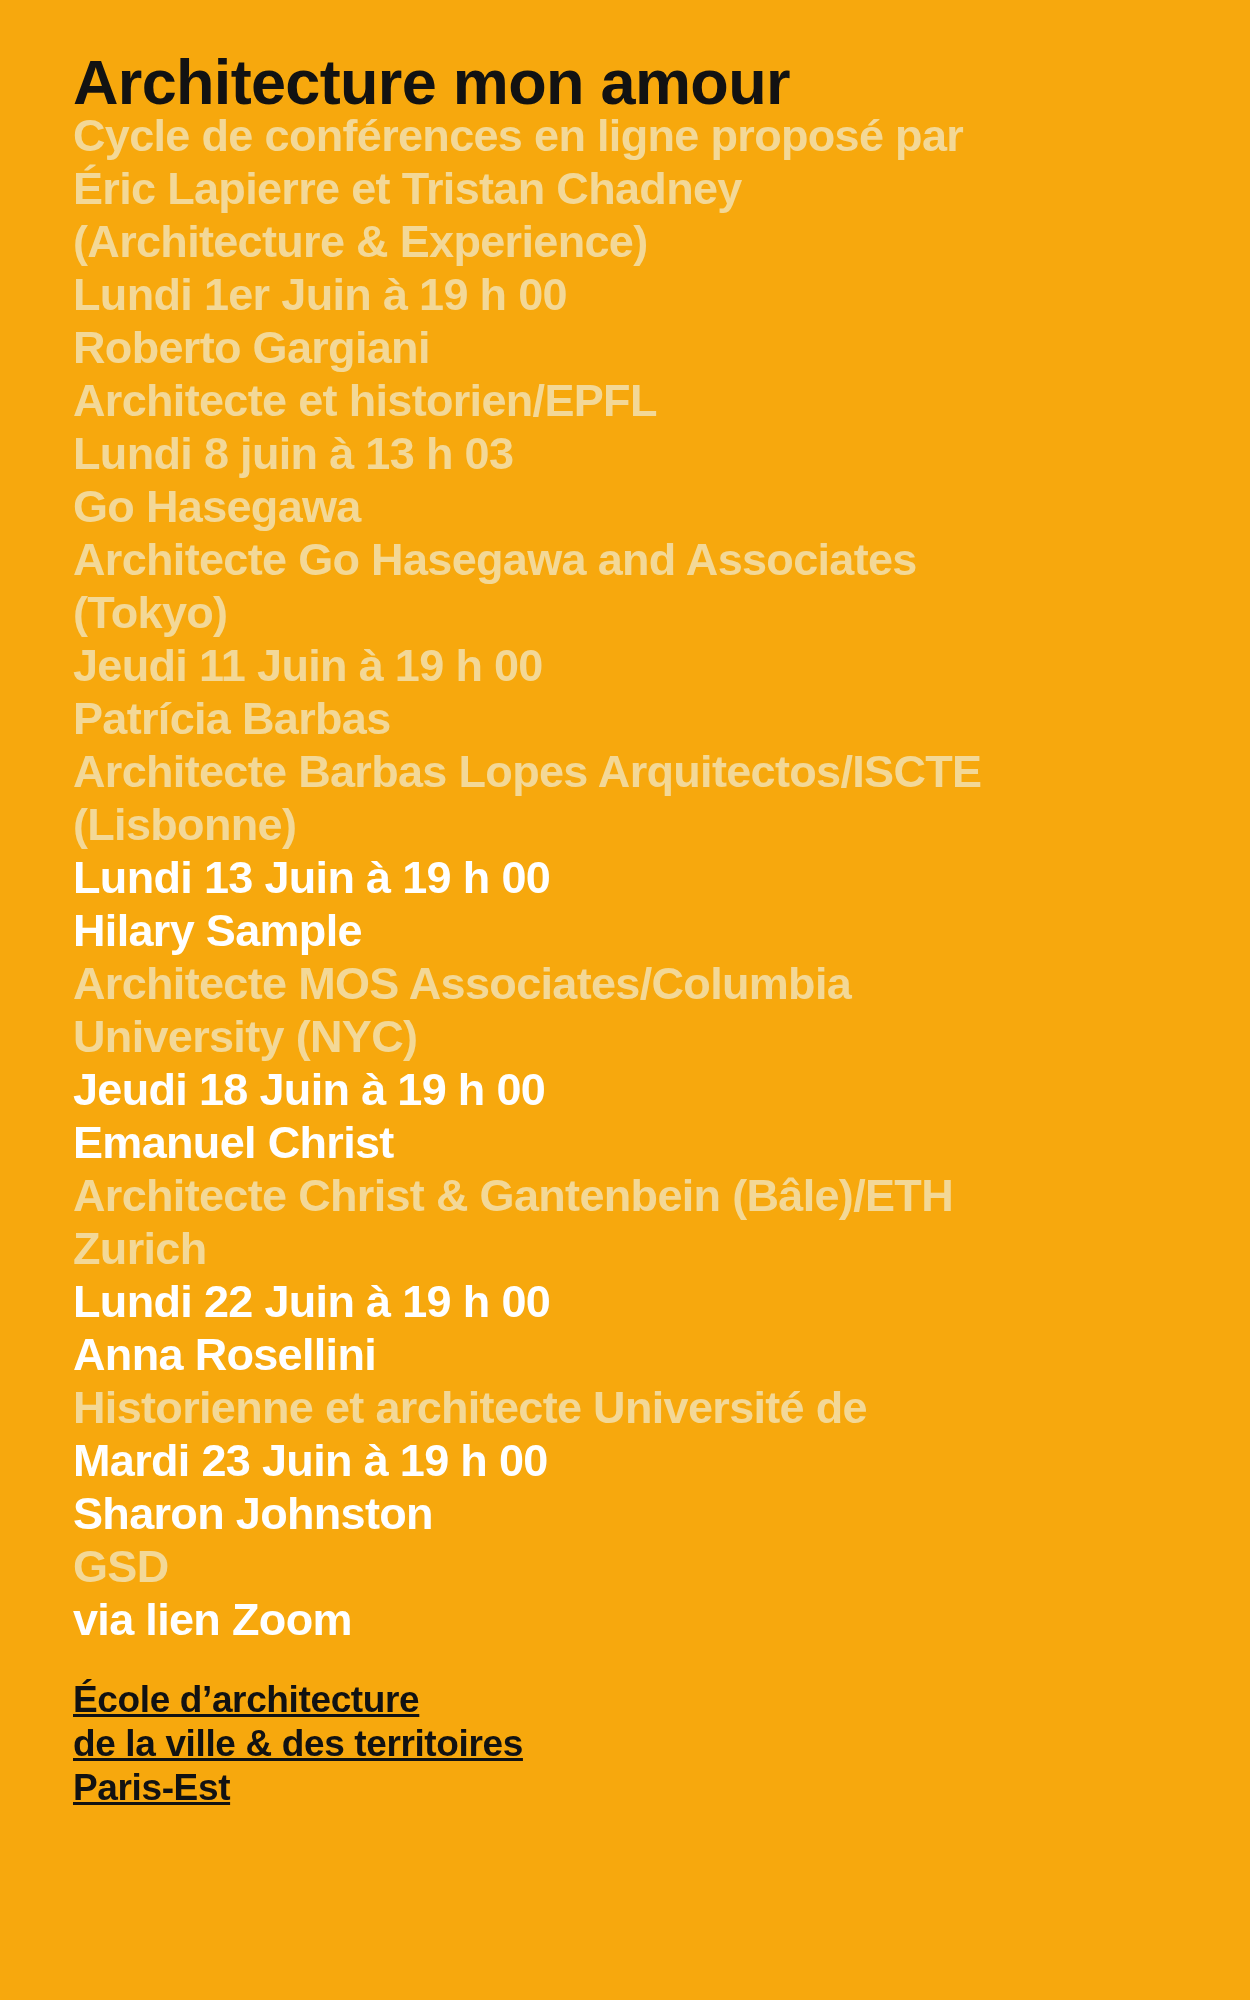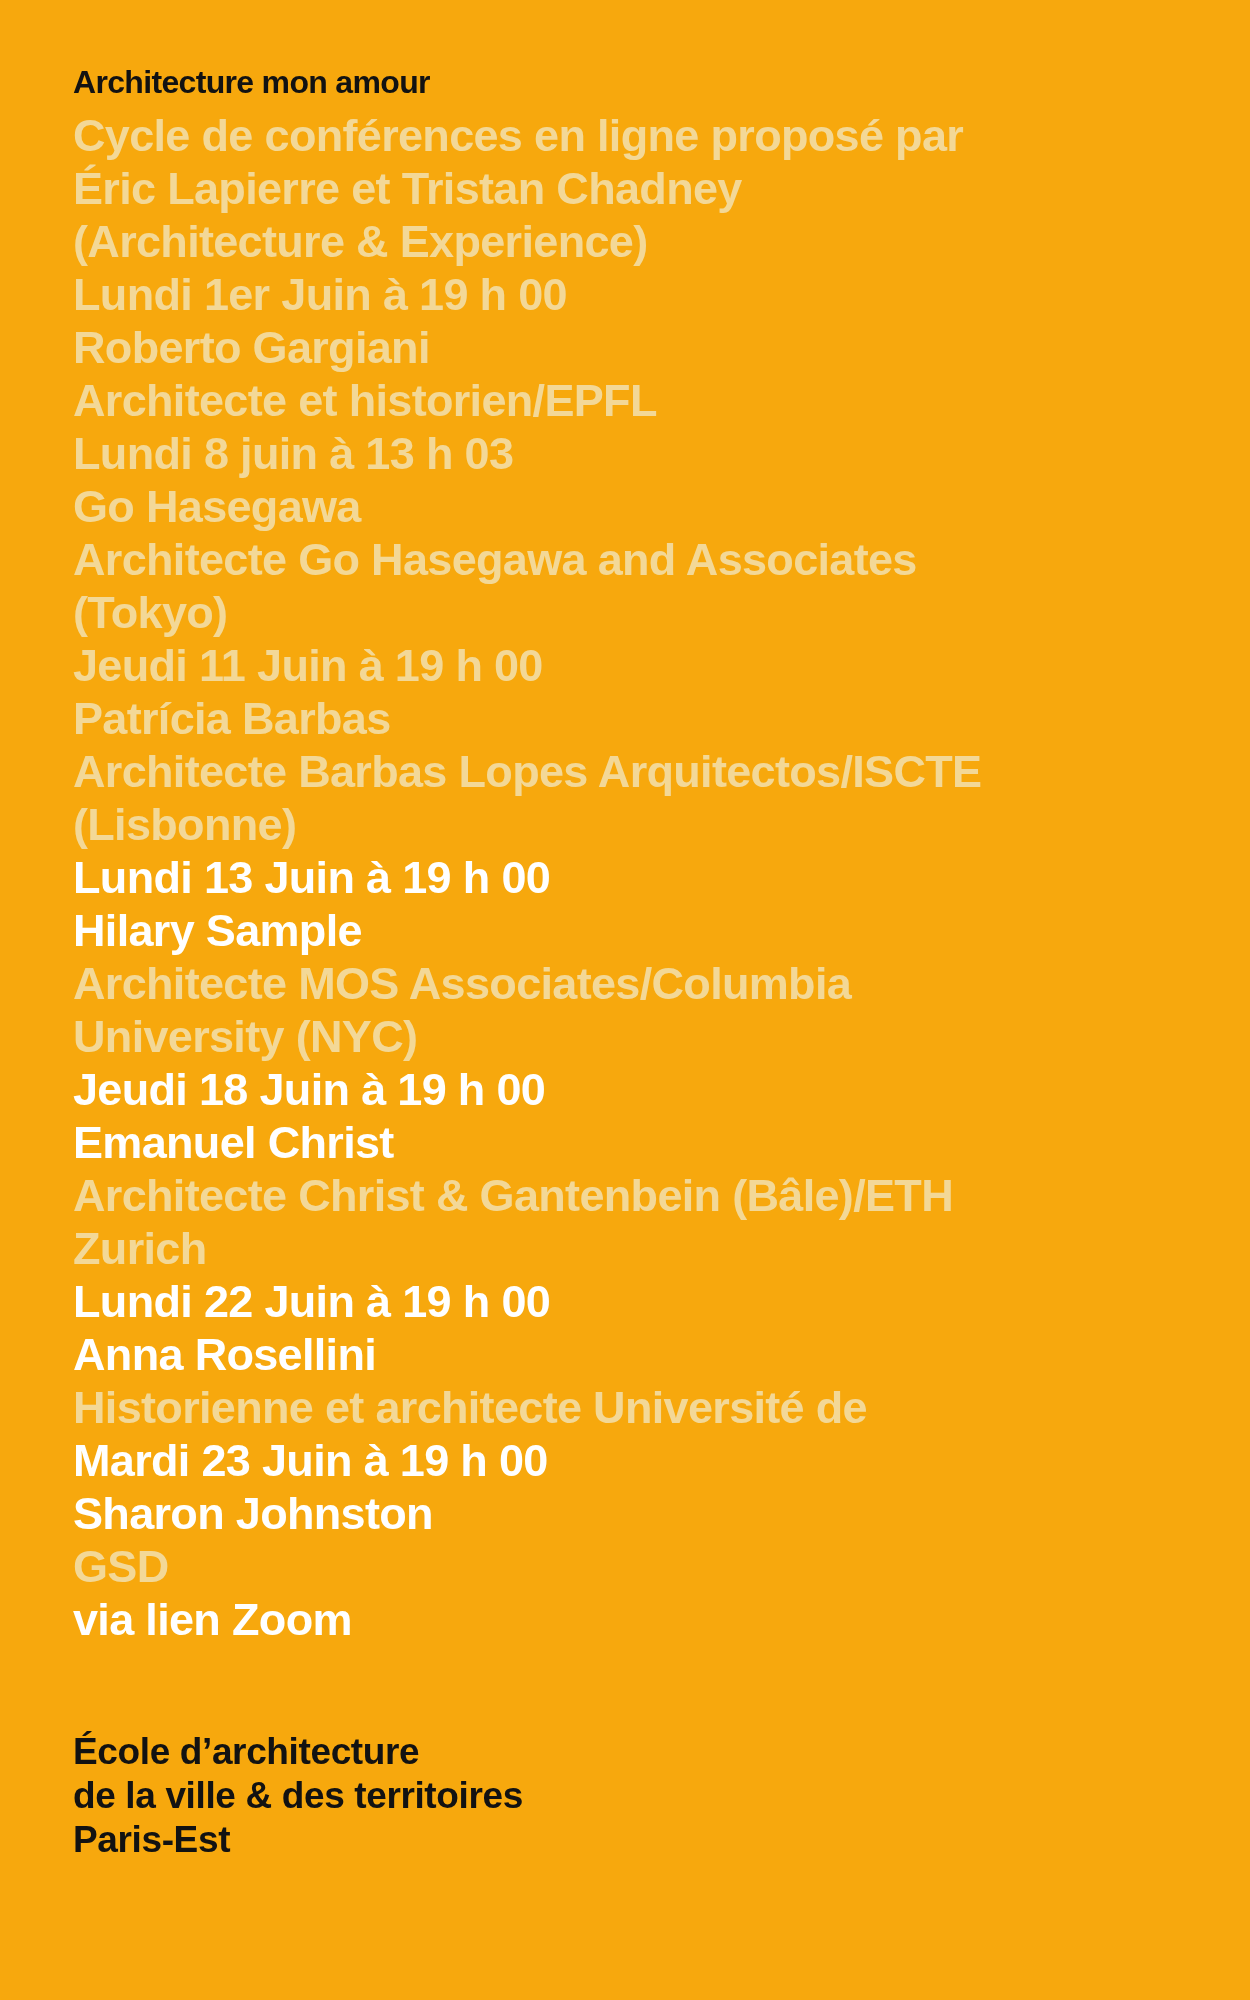--- a/index.html
+++ b/index.html
@@ -19,35 +19,36 @@
   }
   .main-block {
     font-size: 45px;
     line-height: 53px;
     letter-spacing: -0.015em;
   }
   .line {
     white-space: nowrap;
   }
   .title-line {
-    font-size: 32px;
+    font-size: 63px;
     color: var(--black, #121212);
   }
   .cream {
     color: var(--cream, #F3D897);
   }
   .white {
     color: var(--white, #FFFFFF);
   }
   .footer-block {
-    margin-top: 84px;
+    margin-top: 32px;
     font-size: 37px;
     line-height: 44px;
     letter-spacing: -0.01em;
     color: var(--black, #121212);
+    text-decoration: underline;
   }
 </style>
 </head>
 <body>
 
 <div class="poster">
   <div class="main-block">
     <div class="line title-line">Architecture mon amour</div>
     <div class="line cream">Cycle de conférences en ligne proposé par</div>
     <div class="line cream">Éric Lapierre et Tristan Chadney</div>

